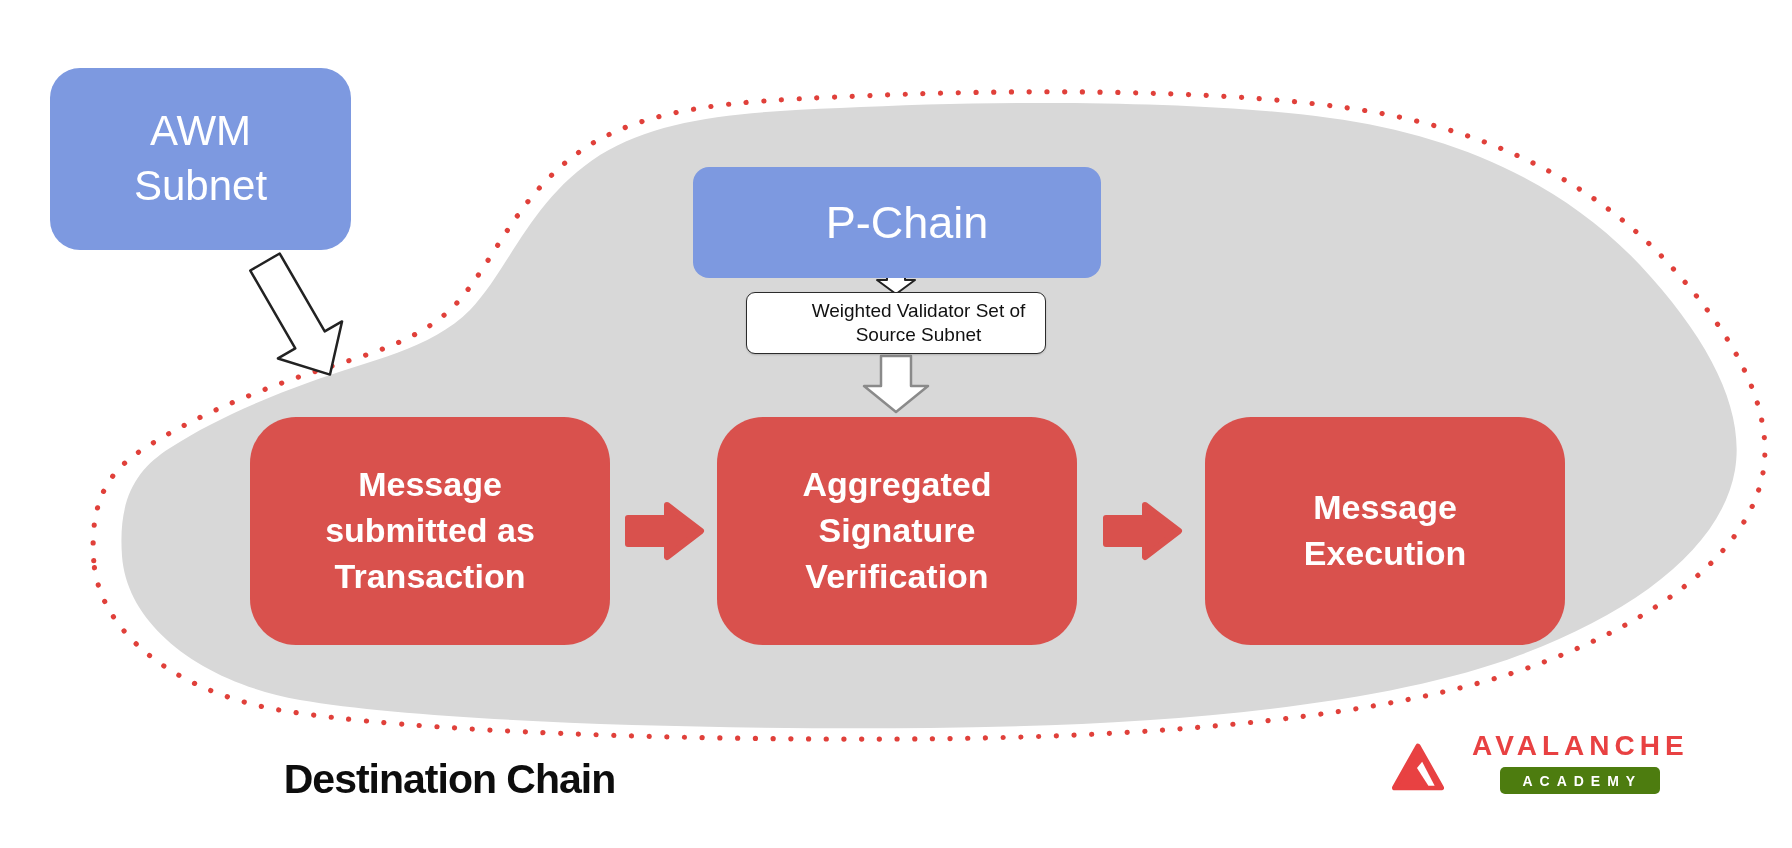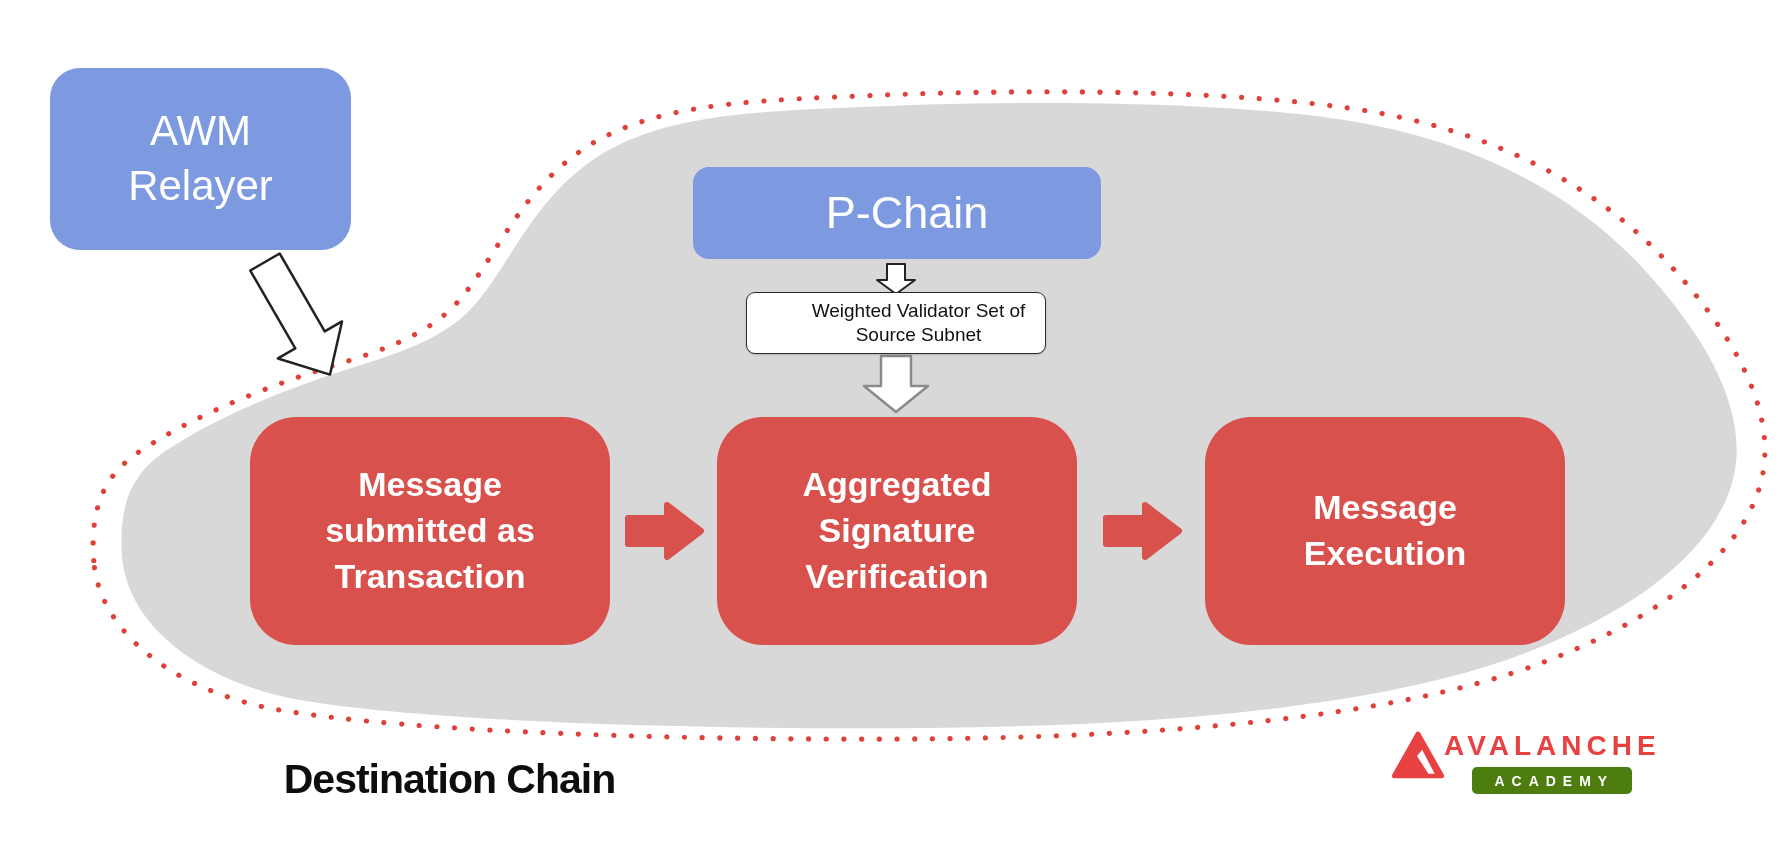--- a/index.html
+++ b/index.html
@@ -39,21 +39,21 @@
   }
   #awm-relayer {
     left: 50px; top: 68px;
     width: 301px; height: 182px;
     border-radius: 30px;
     font-size: 42px;
     line-height: 1.3;
   }
   #p-chain {
     left: 693px; top: 167px;
-    width: 408px; height: 92px;
+    width: 408px; height: 111px;
     border-radius: 16px;
     font-size: 45px;
     padding-left: 20px;
   }
   #validator-set {
     left: 746px; top: 292px;
     width: 300px; height: 62px;
     background: #ffffff;
     border: 1.5px solid #2b2b2b;
     border-radius: 9px;
@@ -99,22 +99,22 @@
   #diagram-title .title-inner {
     display: inline-block;
     transform: translateX(-265px);
   }
   #logo {
     position: absolute;
     z-index: 3;
     left: 1392px;
     top: 730px;
     display: flex;
-    align-items: flex-start;
-    gap: 0;
+    align-items: flex-end;
+    gap: 28px;
   }
   #logo .logo-text-col {
     display: flex;
     flex-direction: column;
     align-items: center;
     gap: 5px;
   }
   #logo .brand {
     color: #e84142;
     font-size: 28px;
@@ -174,21 +174,21 @@
 
     <polygon points="881,356 911,356 911,386 928,386 896,412 864,386 881,386" fill="#ffffff" stroke="#8a8a8a" stroke-width="2.5" stroke-linejoin="round"></polygon>
 
     <polygon points="628,518 667,518 667,505 701,531 667,557 667,544 628,544" fill="#d9514d" stroke="#d9514d" stroke-width="6" stroke-linejoin="round"></polygon>
 
     <polygon points="1106,518 1145,518 1145,505 1179,531 1145,557 1145,544 1106,544" fill="#d9514d" stroke="#d9514d" stroke-width="6" stroke-linejoin="round"></polygon>
   </svg>
 
   <div class="node node-blue" id="awm-relayer">
     <span>AWM
-Relayer</span>
+Subnet</span>
   </div>
 
   <div class="node node-blue" id="p-chain">
     <span>P-Chain</span>
   </div>
 
   <div class="node" id="validator-set">
     <span>Weighted Validator Set of
 Source Subnet</span>
   </div>

